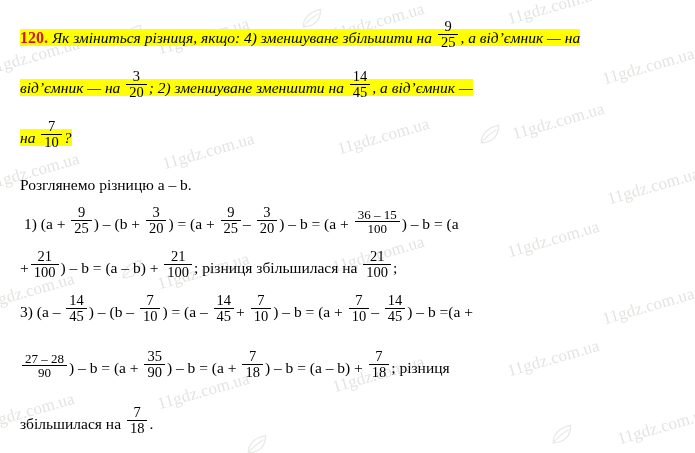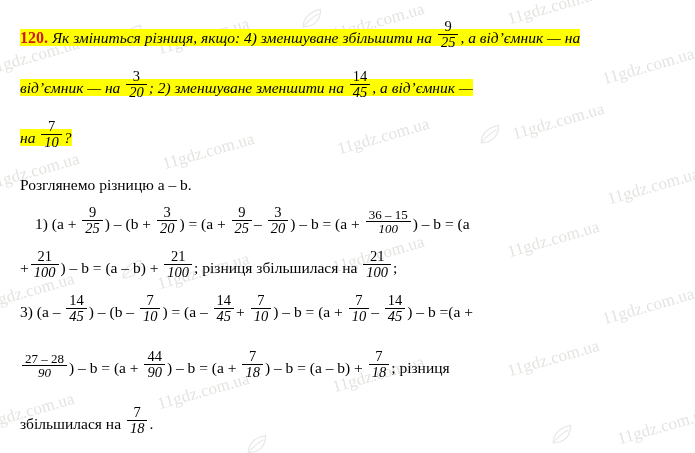--- a/index.html
+++ b/index.html
@@ -83,21 +83,20 @@
   .frac .num {
     display: block;
     font-size: 14.5px;
     padding: 0 3px;
   }
   .frac .den {
     display: block;
     font-size: 14.5px;
     border-top: 1.3px solid #000;
     padding: 0 3px;
-    font-style: italic;
   }
   .frac.wide .num, .frac.wide .den { font-size: 13px; }
 
   .line-solution {
     position: absolute;
     font-size: 15.5px;
     font-family: "Liberation Serif", serif;
   }
 </style>
 </head>
@@ -174,21 +173,21 @@
 
   <div class="para italic" style="left:20px; top:122px; width:660px;">
     <span class="hl-block">
       <span>на</span>
       <span class="frac"><span class="num">7</span><span class="den">10</span></span><span>?</span>
     </span>
   </div>
 
   <div class="line-solution" style="left:20px; top:176px;">Розглянемо різницю a – b.</div>
 
-  <div class="line-solution" style="left:35px; top:208px;">
+  <div class="line-solution" style="left:24px; top:208px;">
     <span>1) (a +</span>
     <span class="frac"><span class="num">9</span><span class="den">25</span></span><span>) – (b +</span>
     <span class="frac"><span class="num">3</span><span class="den">20</span></span><span>) = (a +</span>
     <span class="frac"><span class="num">9</span><span class="den">25</span></span><span>–</span>
     <span class="frac"><span class="num">3</span><span class="den">20</span></span><span>) – b = (a +</span>
     <span class="frac wide"><span class="num">36 – 15</span><span class="den">100</span></span><span>) – b = (a</span>
   </div>
 
   <div class="line-solution" style="left:20px; top:252px;">
     <span>+</span><span class="frac"><span class="num">21</span><span class="den">100</span></span><span>) – b = (a – b) +</span>
@@ -201,21 +200,21 @@
     <span class="frac"><span class="num">14</span><span class="den">45</span></span><span>) – (b –</span>
     <span class="frac"><span class="num">7</span><span class="den">10</span></span><span>) = (a –</span>
     <span class="frac"><span class="num">14</span><span class="den">45</span></span><span>+</span>
     <span class="frac"><span class="num">7</span><span class="den">10</span></span><span>) – b = (a +</span>
     <span class="frac"><span class="num">7</span><span class="den">10</span></span><span>–</span>
     <span class="frac"><span class="num">14</span><span class="den">45</span></span><span>) – b =(a +</span>
   </div>
 
   <div class="line-solution" style="left:20px; top:352px;">
     <span class="frac wide"><span class="num">27 – 28</span><span class="den">90</span></span><span>) – b = (a +</span>
-    <span class="frac"><span class="num">44</span><span class="den">90</span></span><span>) – b = (a +</span>
+    <span class="frac"><span class="num">35</span><span class="den">90</span></span><span>) – b = (a +</span>
     <span class="frac"><span class="num">7</span><span class="den">18</span></span><span>) – b = (a – b) +</span>
     <span class="frac"><span class="num">7</span><span class="den">18</span></span><span>; різниця</span>
   </div>
 
   <div class="line-solution" style="left:20px; top:408px;">
     <span>збільшилася на</span>
     <span class="frac"><span class="num">7</span><span class="den">18</span></span><span>.</span>
   </div>
 
 </div>

